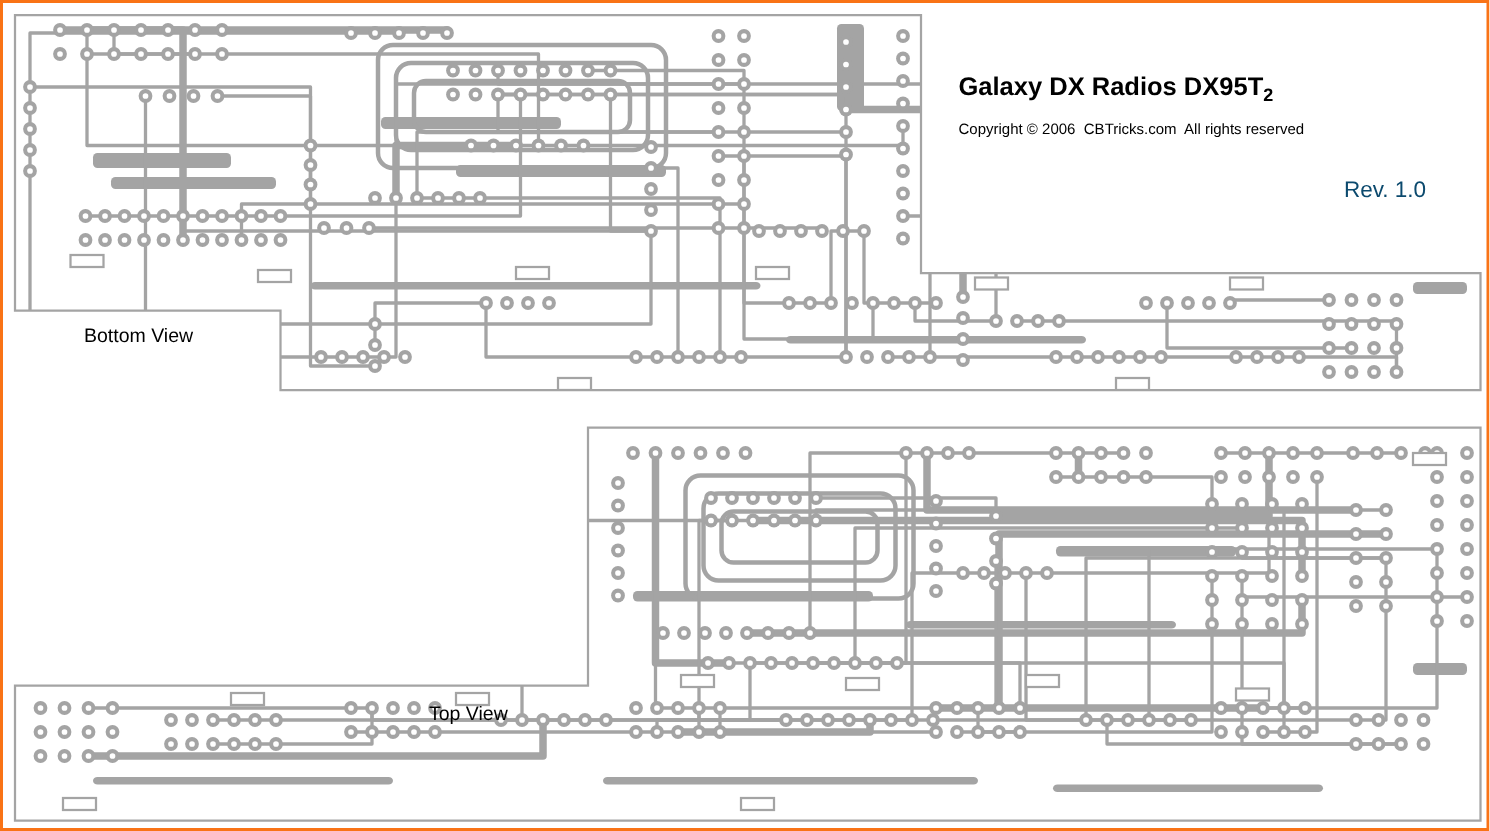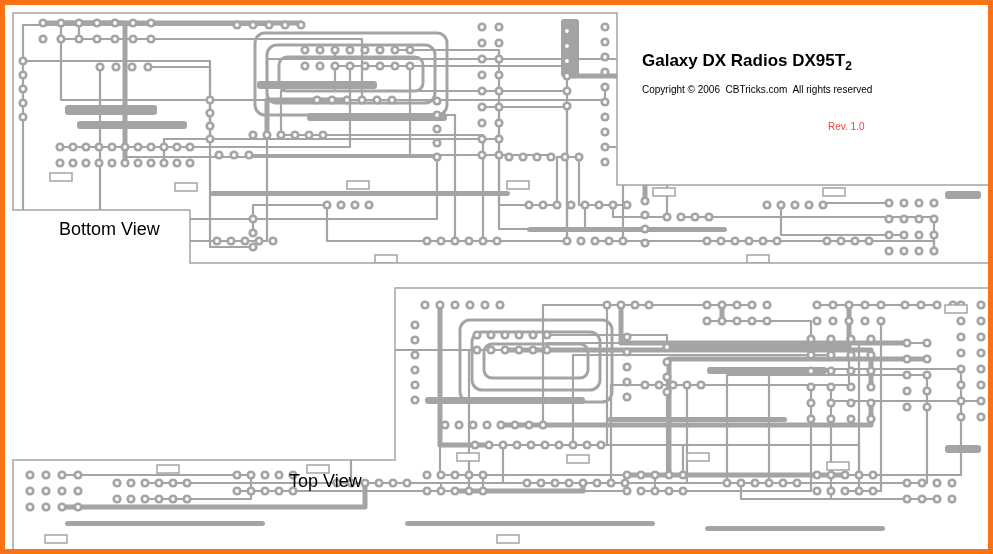--- a/index.html
+++ b/index.html
@@ -1,34 +1,34 @@
 <!DOCTYPE html>
 <html><head>
 <meta charset="utf-8">
 <style>
   html,body{margin:0;padding:0;background:#fff;}
   .sheet{
     position:relative;
     width:993px;height:554px;
     box-sizing:border-box;
-    border:5px solid #f97316;
+    border:2px solid #f97316;
     background:#fff;
     font-family:"Liberation Sans", sans-serif;
     overflow:hidden;
   }
   .sheet svg{position:absolute;left:0;top:0;}
   .title-block{
     position:absolute;left:637px;top:42px;
     color:#000;
   }
   .title-line{font-size:17px;font-weight:bold;line-height:28px;white-space:pre;}
   .title-line sub{font-size:12px;}
   .copyright{font-size:10px;margin-top:4px;white-space:pre;}
-  .revision{position:absolute;left:823px;top:116px;font-size:10px;color:#ef4444;}
-  .view-label{position:absolute;font-size:18px;color:#000;}
+  .revision{position:absolute;left:894px;top:116px;font-size:15px;color:#0c4a6e;}
+  .view-label{position:absolute;font-size:13px;color:#000;}
   .bottom-view-label{left:54px;top:214px;}
   .top-view-label{left:284px;top:437px;margin-top:29px;}
 </style>
 </head>
 <body>
 
 <div class="sheet">
 
   <svg id="pcb" width="993" height="554" viewBox="0 0 993 554">
       <defs>

